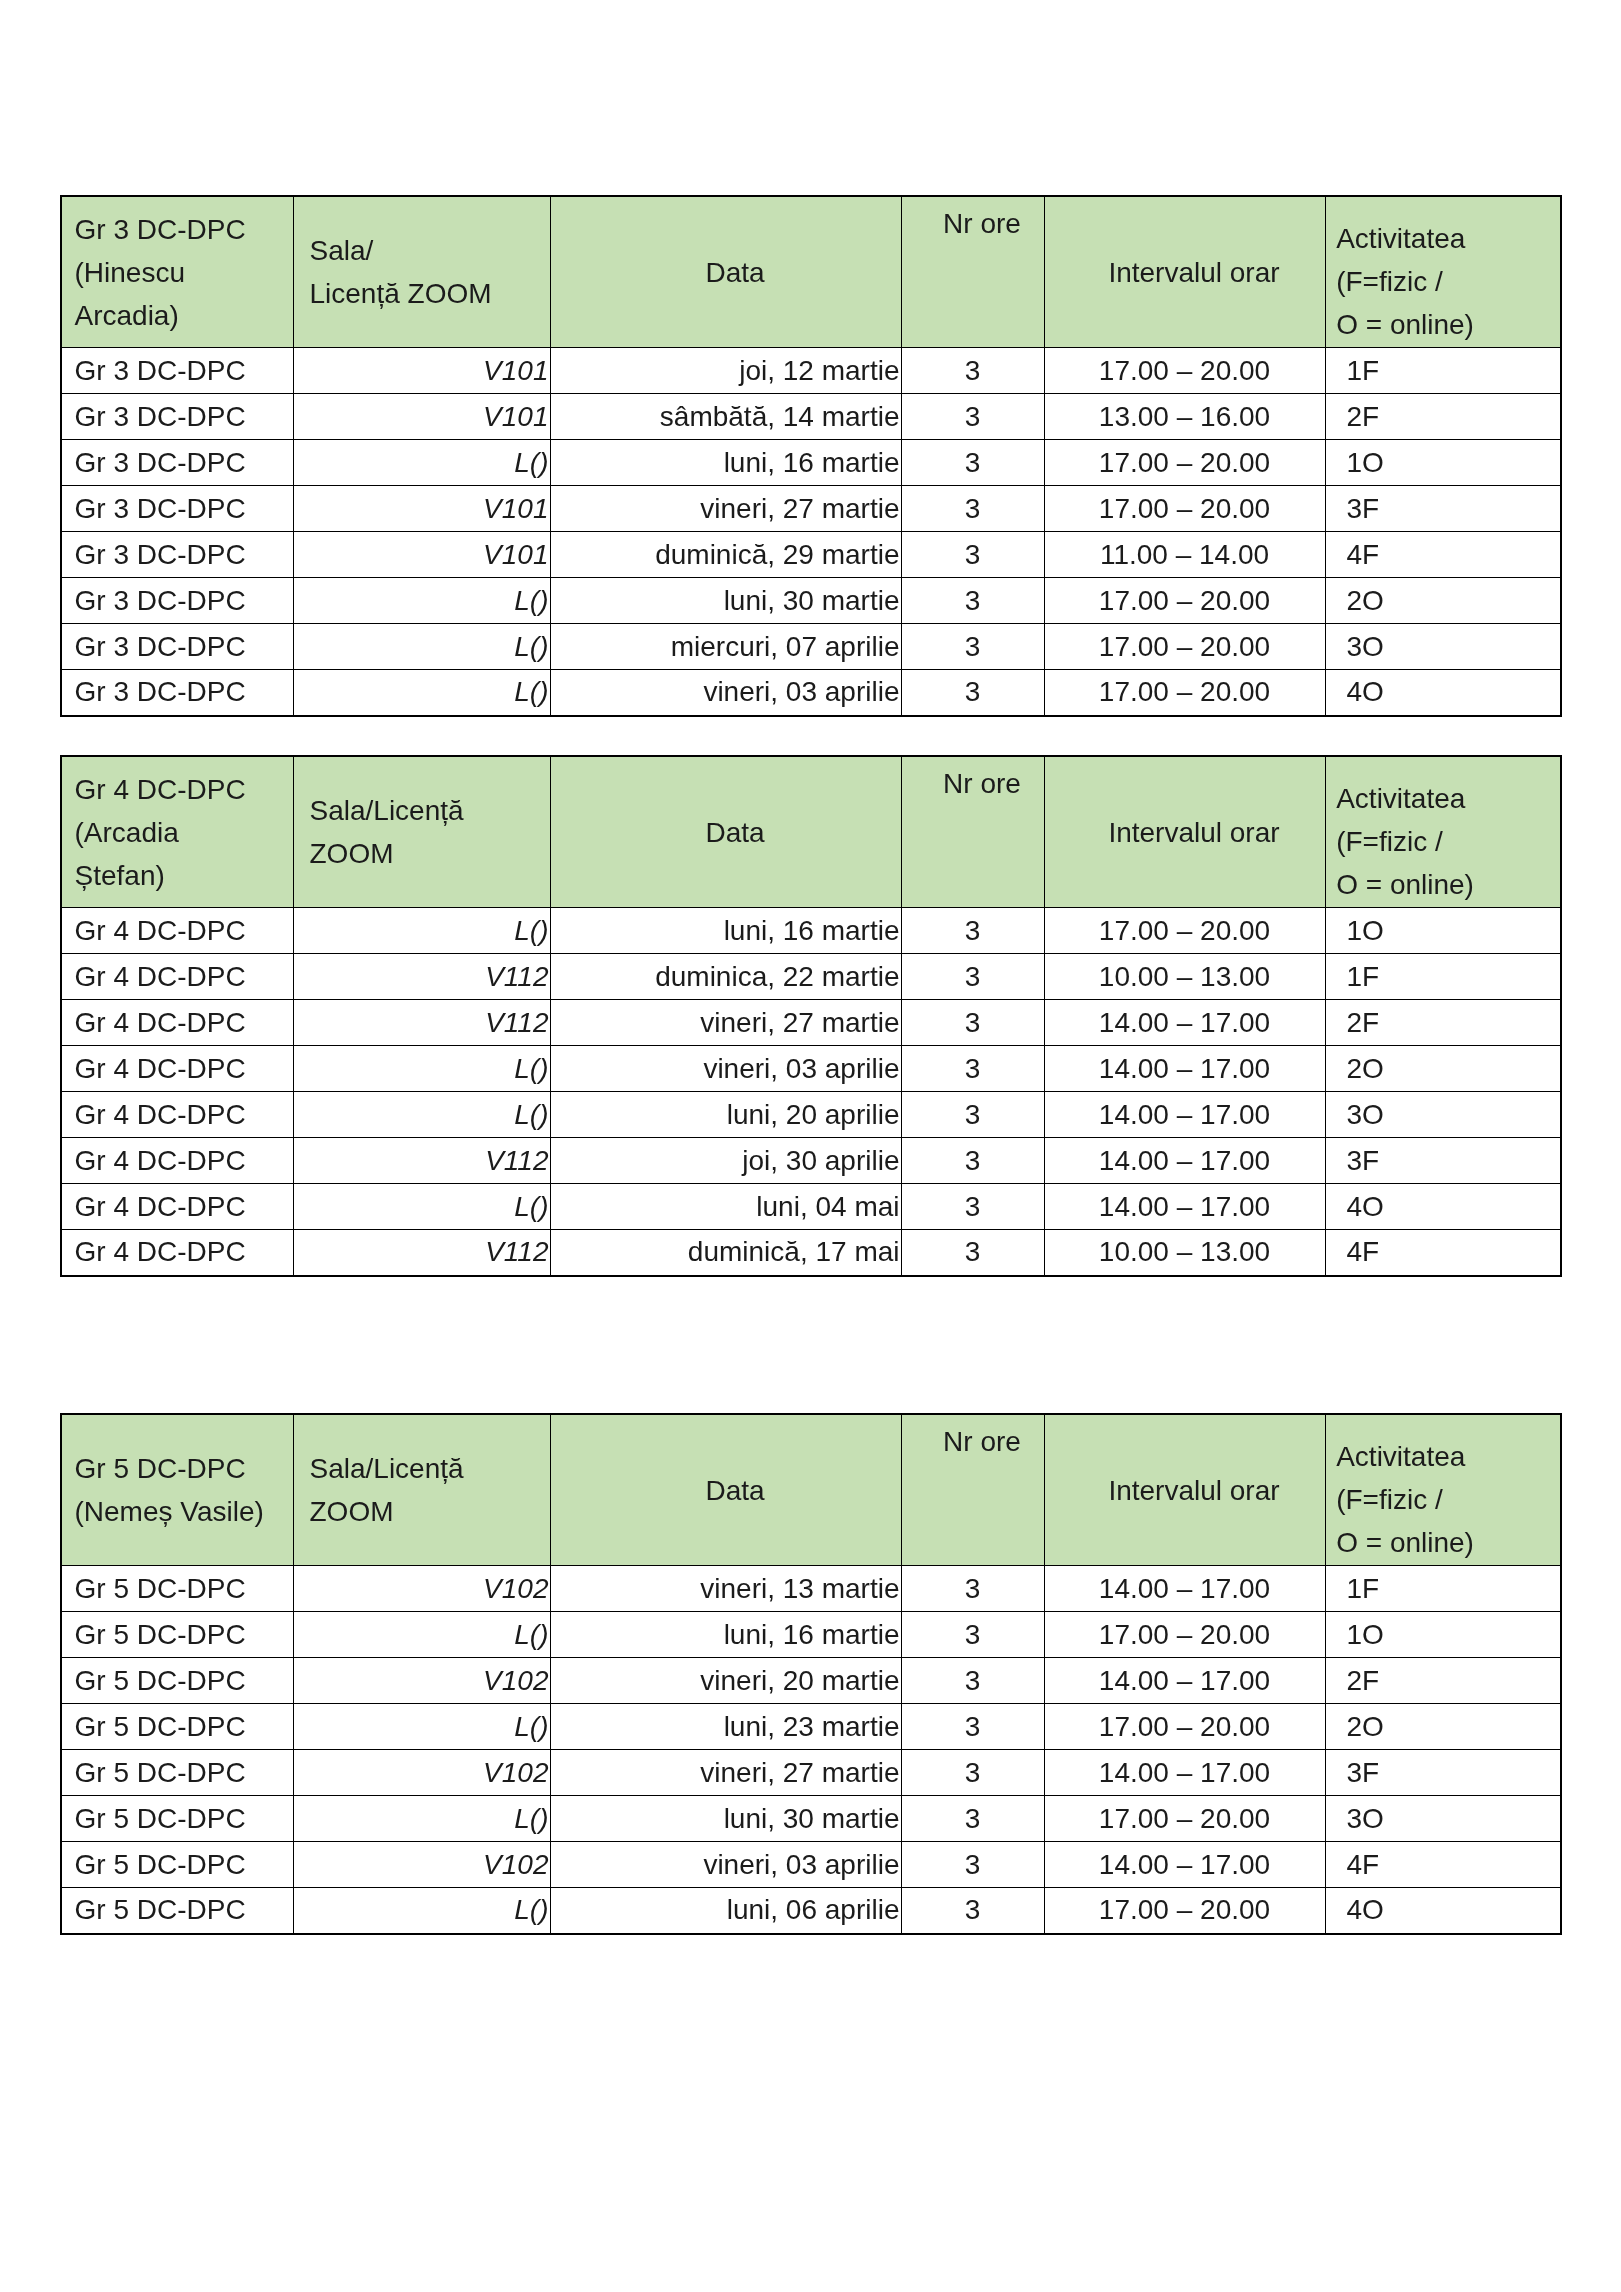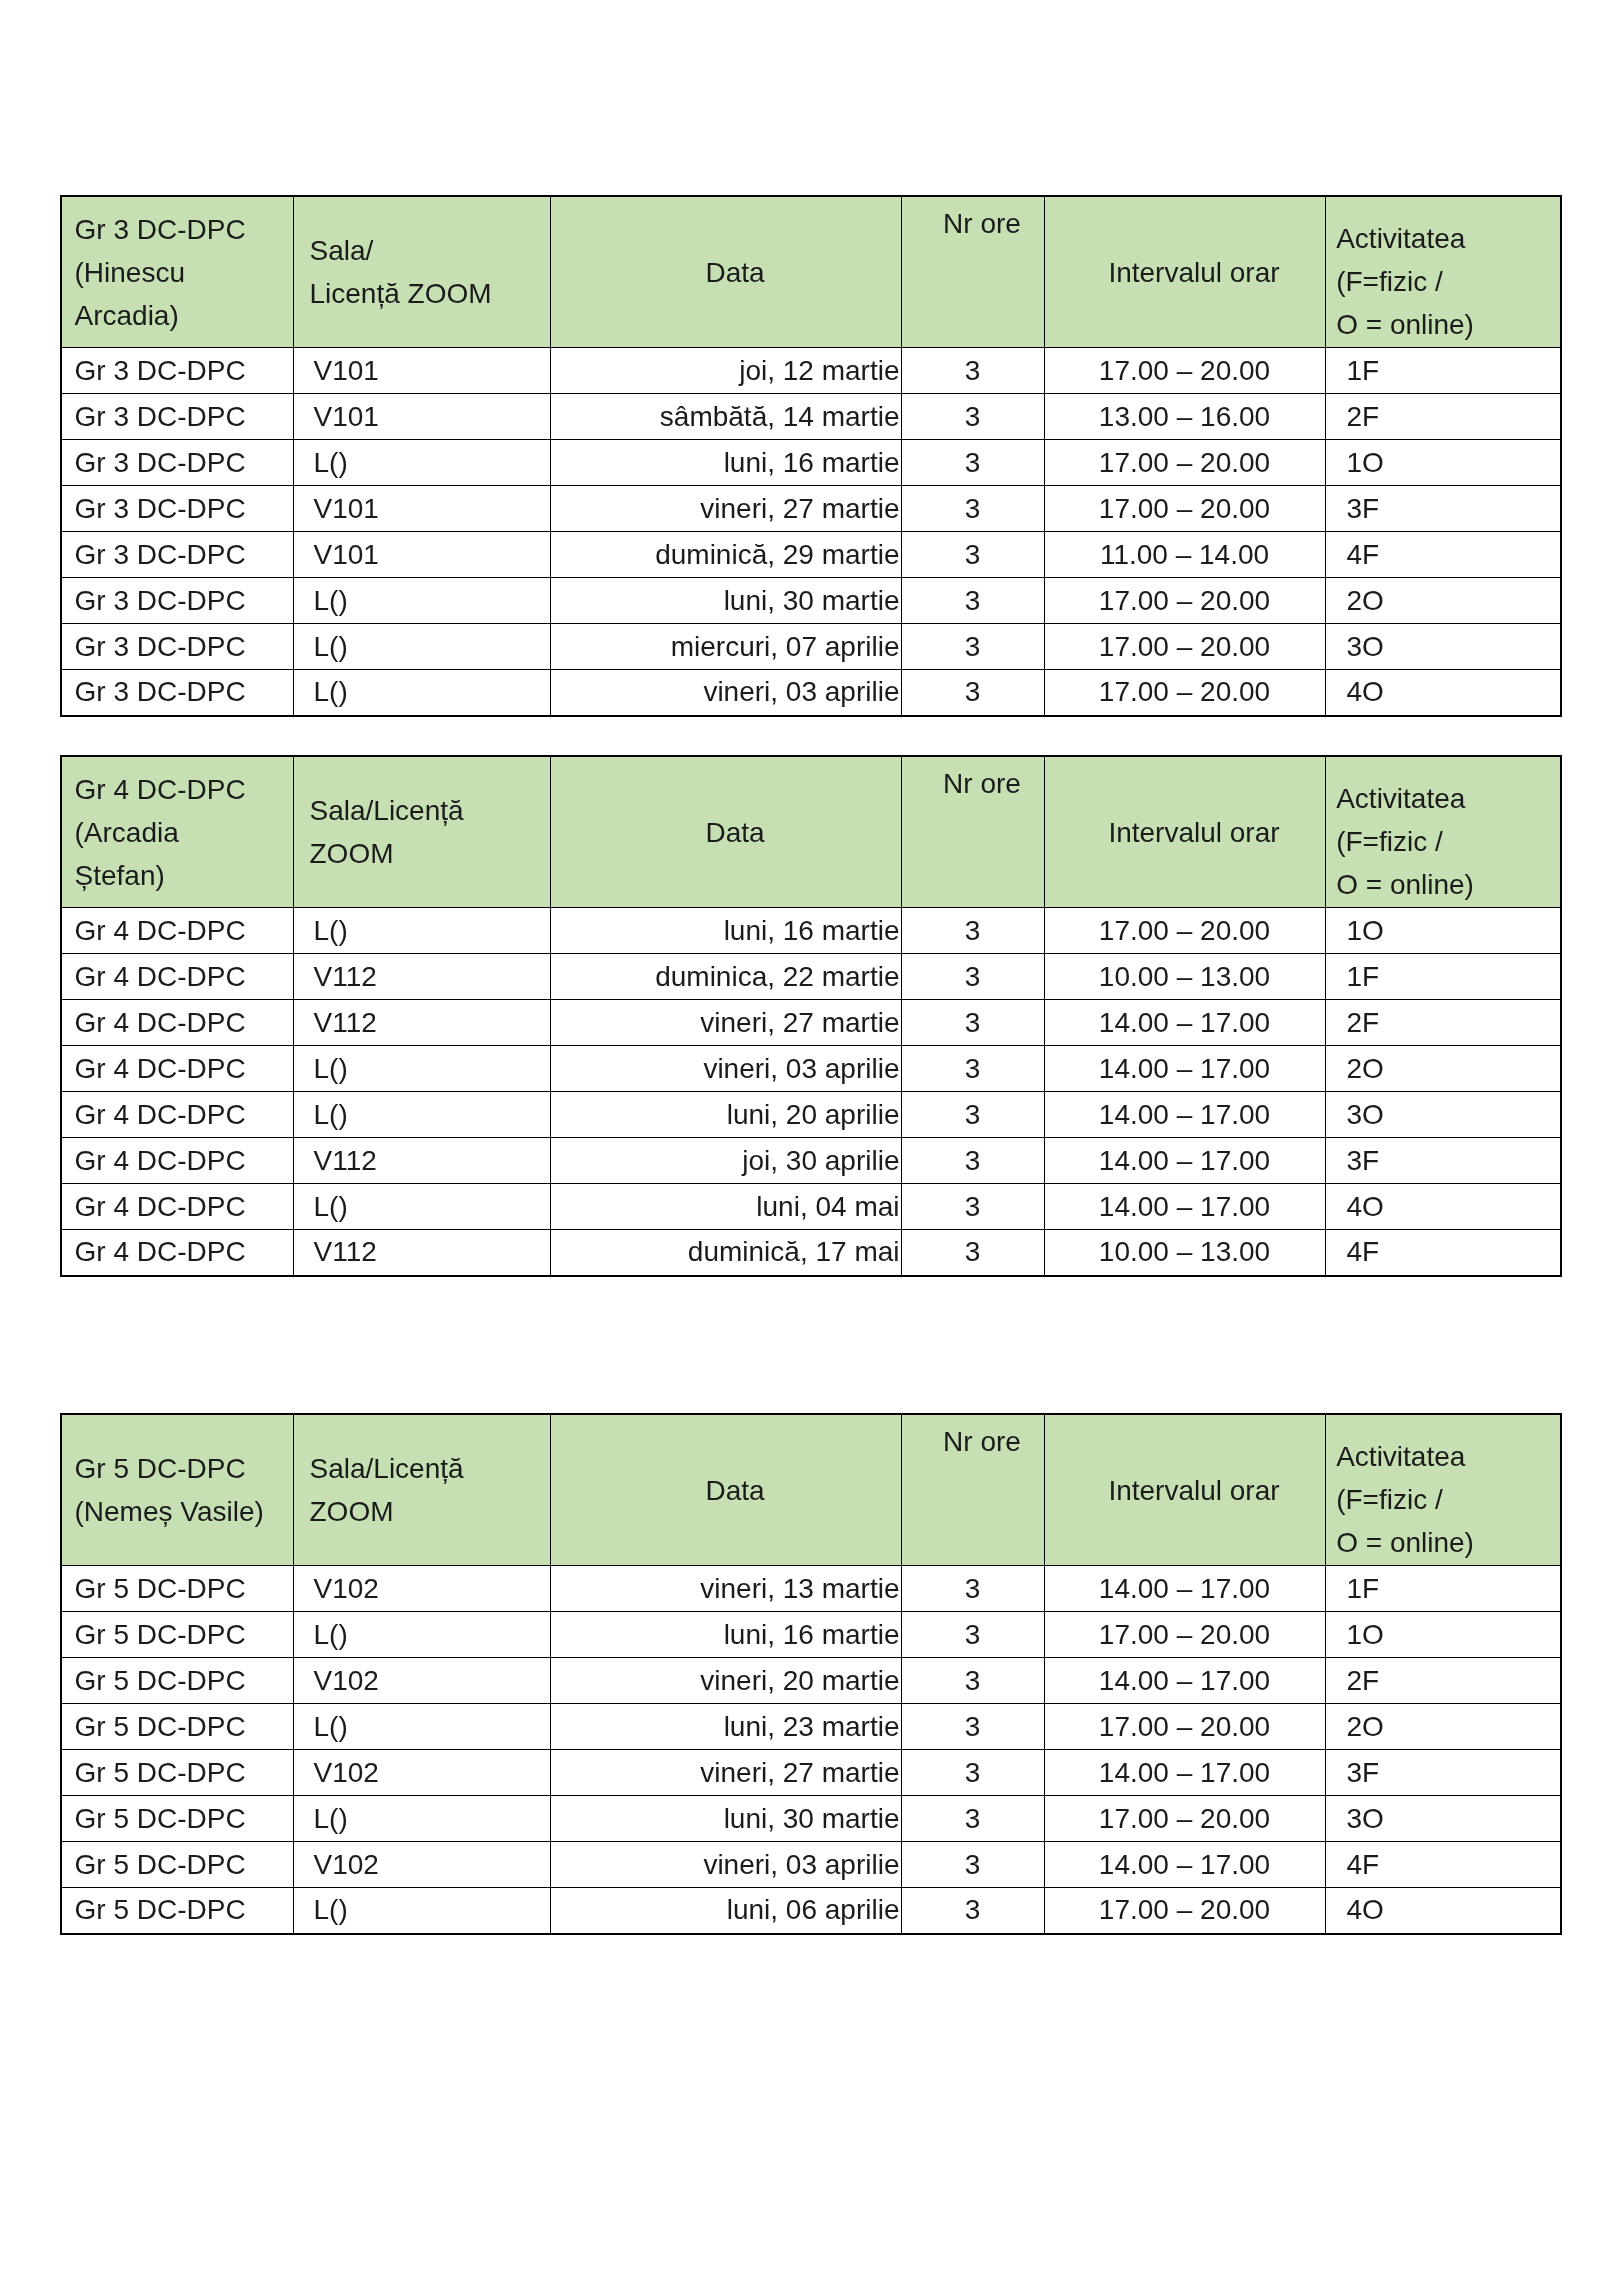--- a/index.html
+++ b/index.html
@@ -50,21 +50,21 @@
   .h-group    { vertical-align: middle; text-align: left;   padding-left: 12.5px; }
   .h-sala     { vertical-align: middle; text-align: left;   padding-left: 16px; }
   .h-data     { vertical-align: middle; text-align: center; }
   .h-ore      { vertical-align: top;    text-align: center; padding-top: 5.4px; }
   .h-interval { vertical-align: middle; text-align: center; }
   .h-activ    { vertical-align: top;    text-align: left;   padding-left: 10.7px; padding-top: 20px; }
 
   tbody tr { height: 46px; }
   tbody td { vertical-align: middle; line-height: 42px; }
   .c-group    { text-align: left;   padding-left: 12.5px; }
-  .c-sala     { text-align: left;   padding-left: 20px; }
+  .c-sala     { text-align: right;   padding-left: 20px; font-style: italic; }
   .c-data     { text-align: right;   padding-left: 0; }
   .c-ore      { text-align: center; }
   .c-interval { text-align: center; }
   .c-activ    { text-align: left;   padding-left: 21px; }
 </style>
 </head>
 <body>
 
 <div class="page" id="page">
     <div class="tbl-wrap tbl-0">

